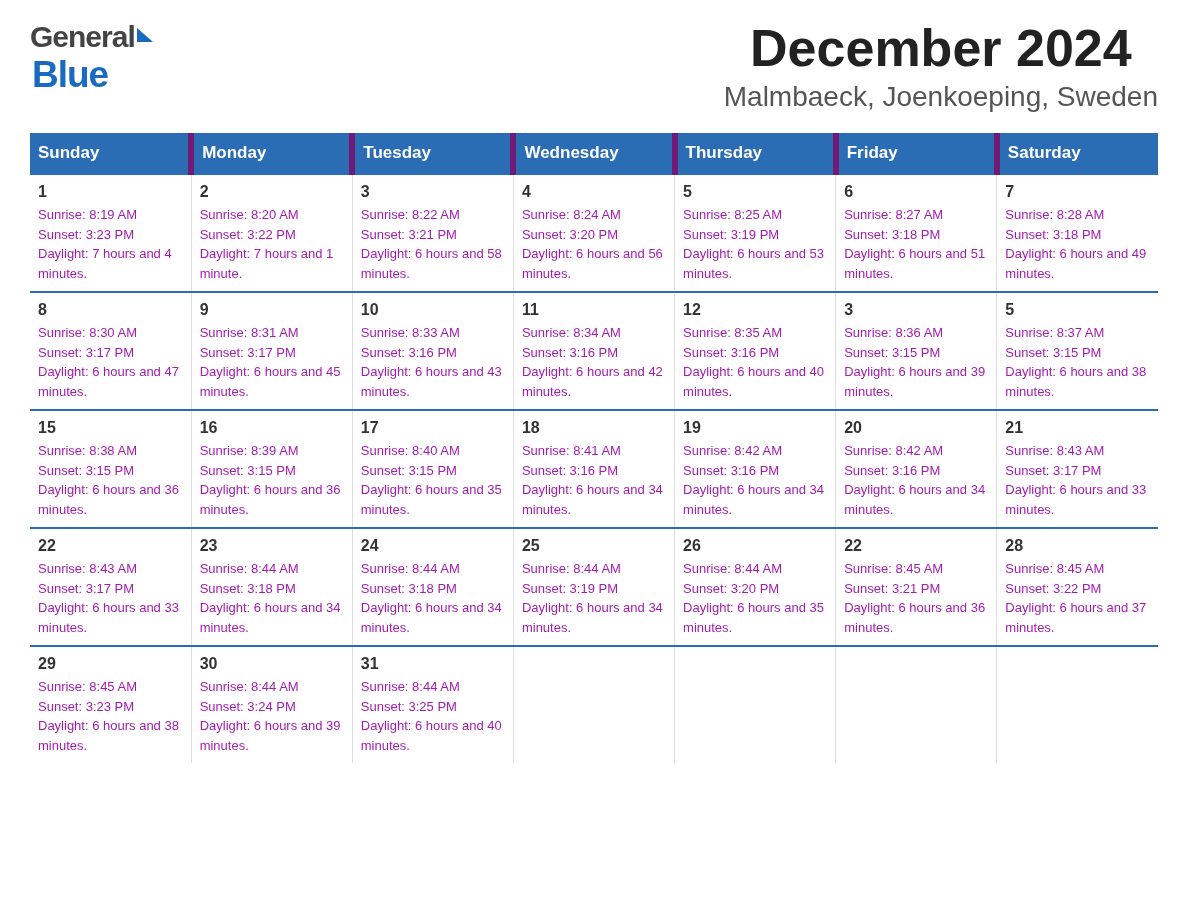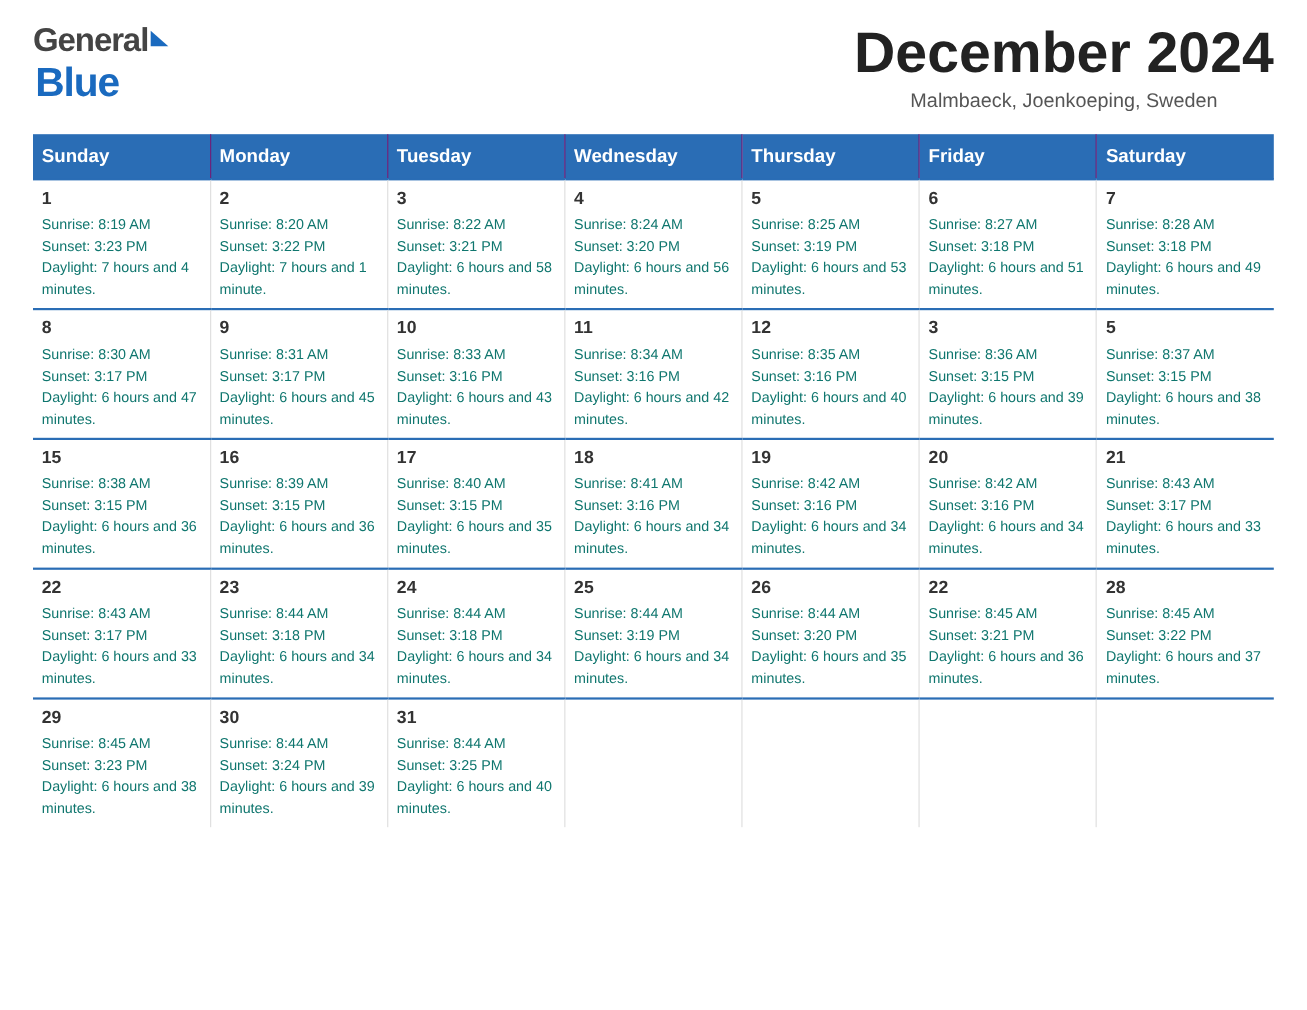--- a/index.html
+++ b/index.html
@@ -24,37 +24,37 @@
     .title-section {
       text-align: center;
     }
     .month-title {
       font-size: 52px;
       font-weight: bold;
       color: #222;
       line-height: 1.1;
     }
     .location-title {
-      font-size: 18px;
+      font-size: 28px;
       color: #555;
       margin-top: 4px;
     }
     table {
       width: 100%;
       border-collapse: collapse;
       table-layout: fixed;
     }
     thead th {
       background-color: #2a6db5;
       color: #fff;
       padding: 10px 8px;
       font-size: 17px;
       font-weight: bold;
       text-align: left;
-      border-right: 1px solid #701a75;
+      border-right: 6px solid #701a75;
     }
     thead th:last-child {
       border-right: none;
     }
     tbody td {
       vertical-align: top;
       padding: 8px 8px;
       border-top: 2px solid #2a6db5;
       border-right: 1px solid #ddd;
       font-size: 13px;
@@ -69,21 +69,21 @@
     }
     .day-num {
       font-size: 16px;
       font-weight: bold;
       display: block;
       margin-bottom: 4px;
     }
     .day-info {
       font-size: 13px;
       line-height: 1.5;
-      color: #0f766e;
+      color: #a21caf;
     }
     .logo-row {
       display: flex;
       align-items: center;
     }
     .logo-text-general {
       font-size: 30px;
       font-weight: bold;
       color: #444;
       letter-spacing: -1px;

